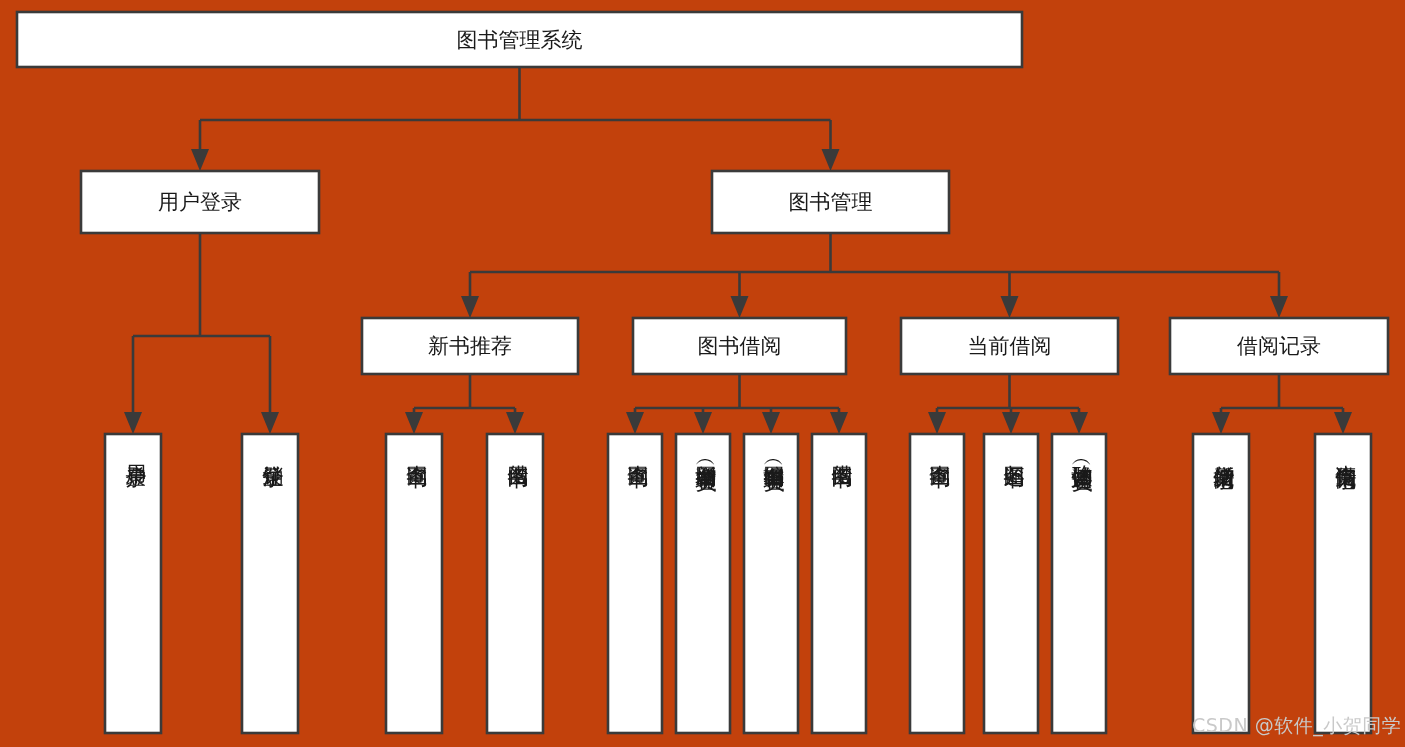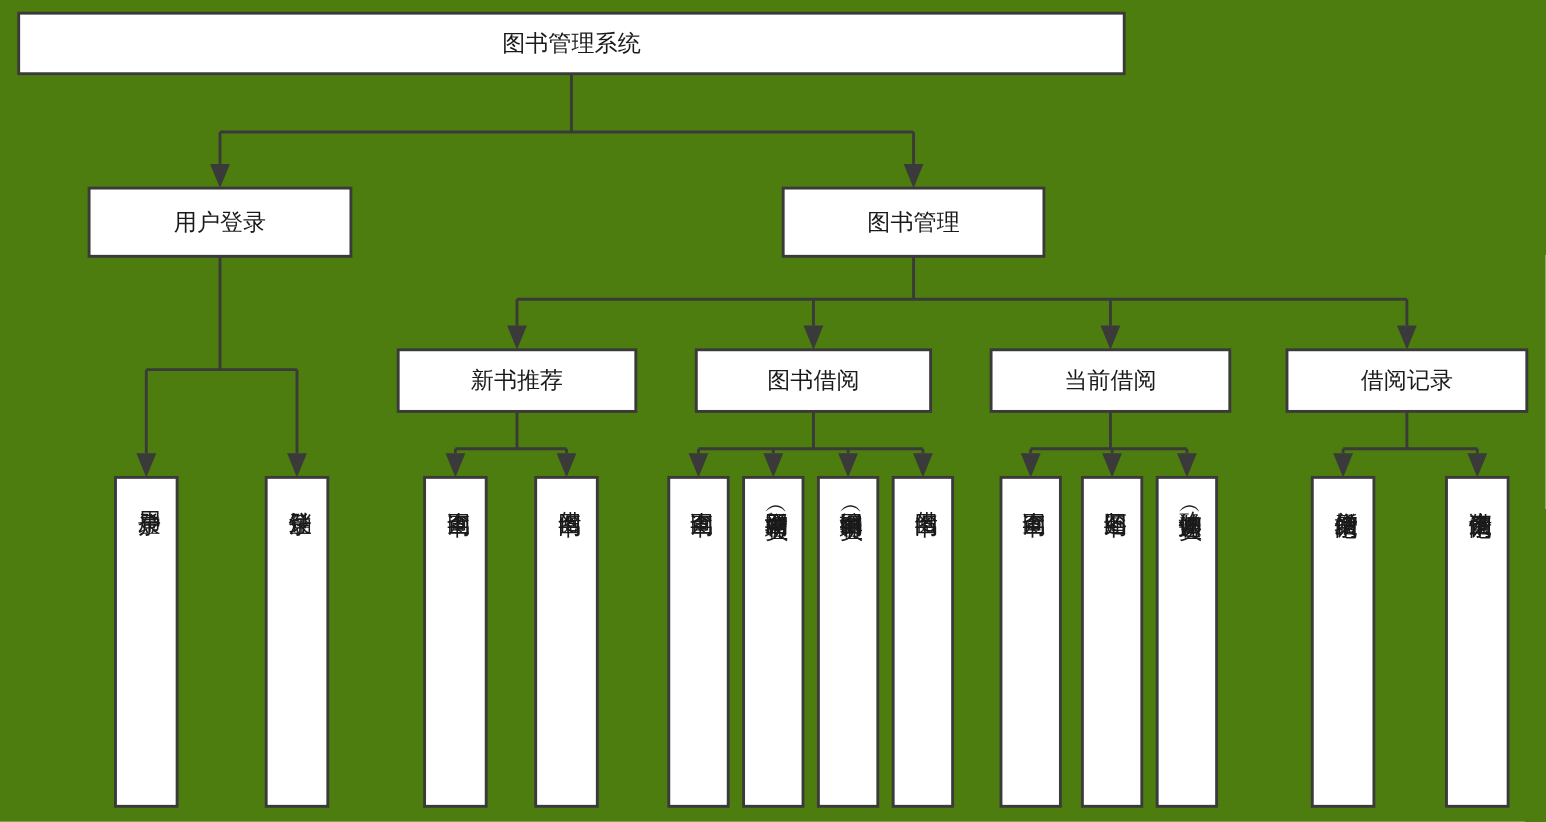--- a/index.html
+++ b/index.html
@@ -10,21 +10,21 @@
   body {
     width: 1405px;
     height: 747px;
     font-family: "DejaVu Sans", "Liberation Sans", sans-serif;
     overflow: hidden;
   }
   #diagram-root {
     position: relative;
     width: 1405px;
     height: 747px;
-    background: #4d7c0f;
+    background: #c2410c;
   }
   svg.diagram-canvas {
     position: absolute;
     left: 0;
     top: 0;
     width: 1405px;
     height: 747px;
   }
   .node-box {
     fill: #ffffff;
@@ -168,13 +168,14 @@
       <div class="vlabel" style="left: 623px; top: 448px; height: 275px; width: 26px;">查询图书</div>
       <div class="vlabel" style="left: 691px; top: 448px; height: 275px; width: 26px;">新增图书（管理员）</div>
       <div class="vlabel" style="left: 759px; top: 448px; height: 275px; width: 26px;">编辑图书（管理员）</div>
       <div class="vlabel" style="left: 827px; top: 448px; height: 275px; width: 26px;">借阅图书</div>
       <div class="vlabel" style="left: 925px; top: 448px; height: 275px; width: 26px;">查询图书</div>
       <div class="vlabel" style="left: 999px; top: 448px; height: 275px; width: 26px;">归还图书</div>
       <div class="vlabel" style="left: 1067px; top: 448px; height: 275px; width: 26px;">确认归还（管理员）</div>
       <div class="vlabel" style="left: 1209px; top: 448px; height: 275px; width: 26px;">新增借阅记录</div>
       <div class="vlabel" style="left: 1331px; top: 448px; height: 275px; width: 26px;">查询借阅记录</div>
     </div>
+  <div class="watermark" style="left: 1192px; top: 713px;">CSDN @软件_小贺同学</div>
 </div>
 
 </body></html>

